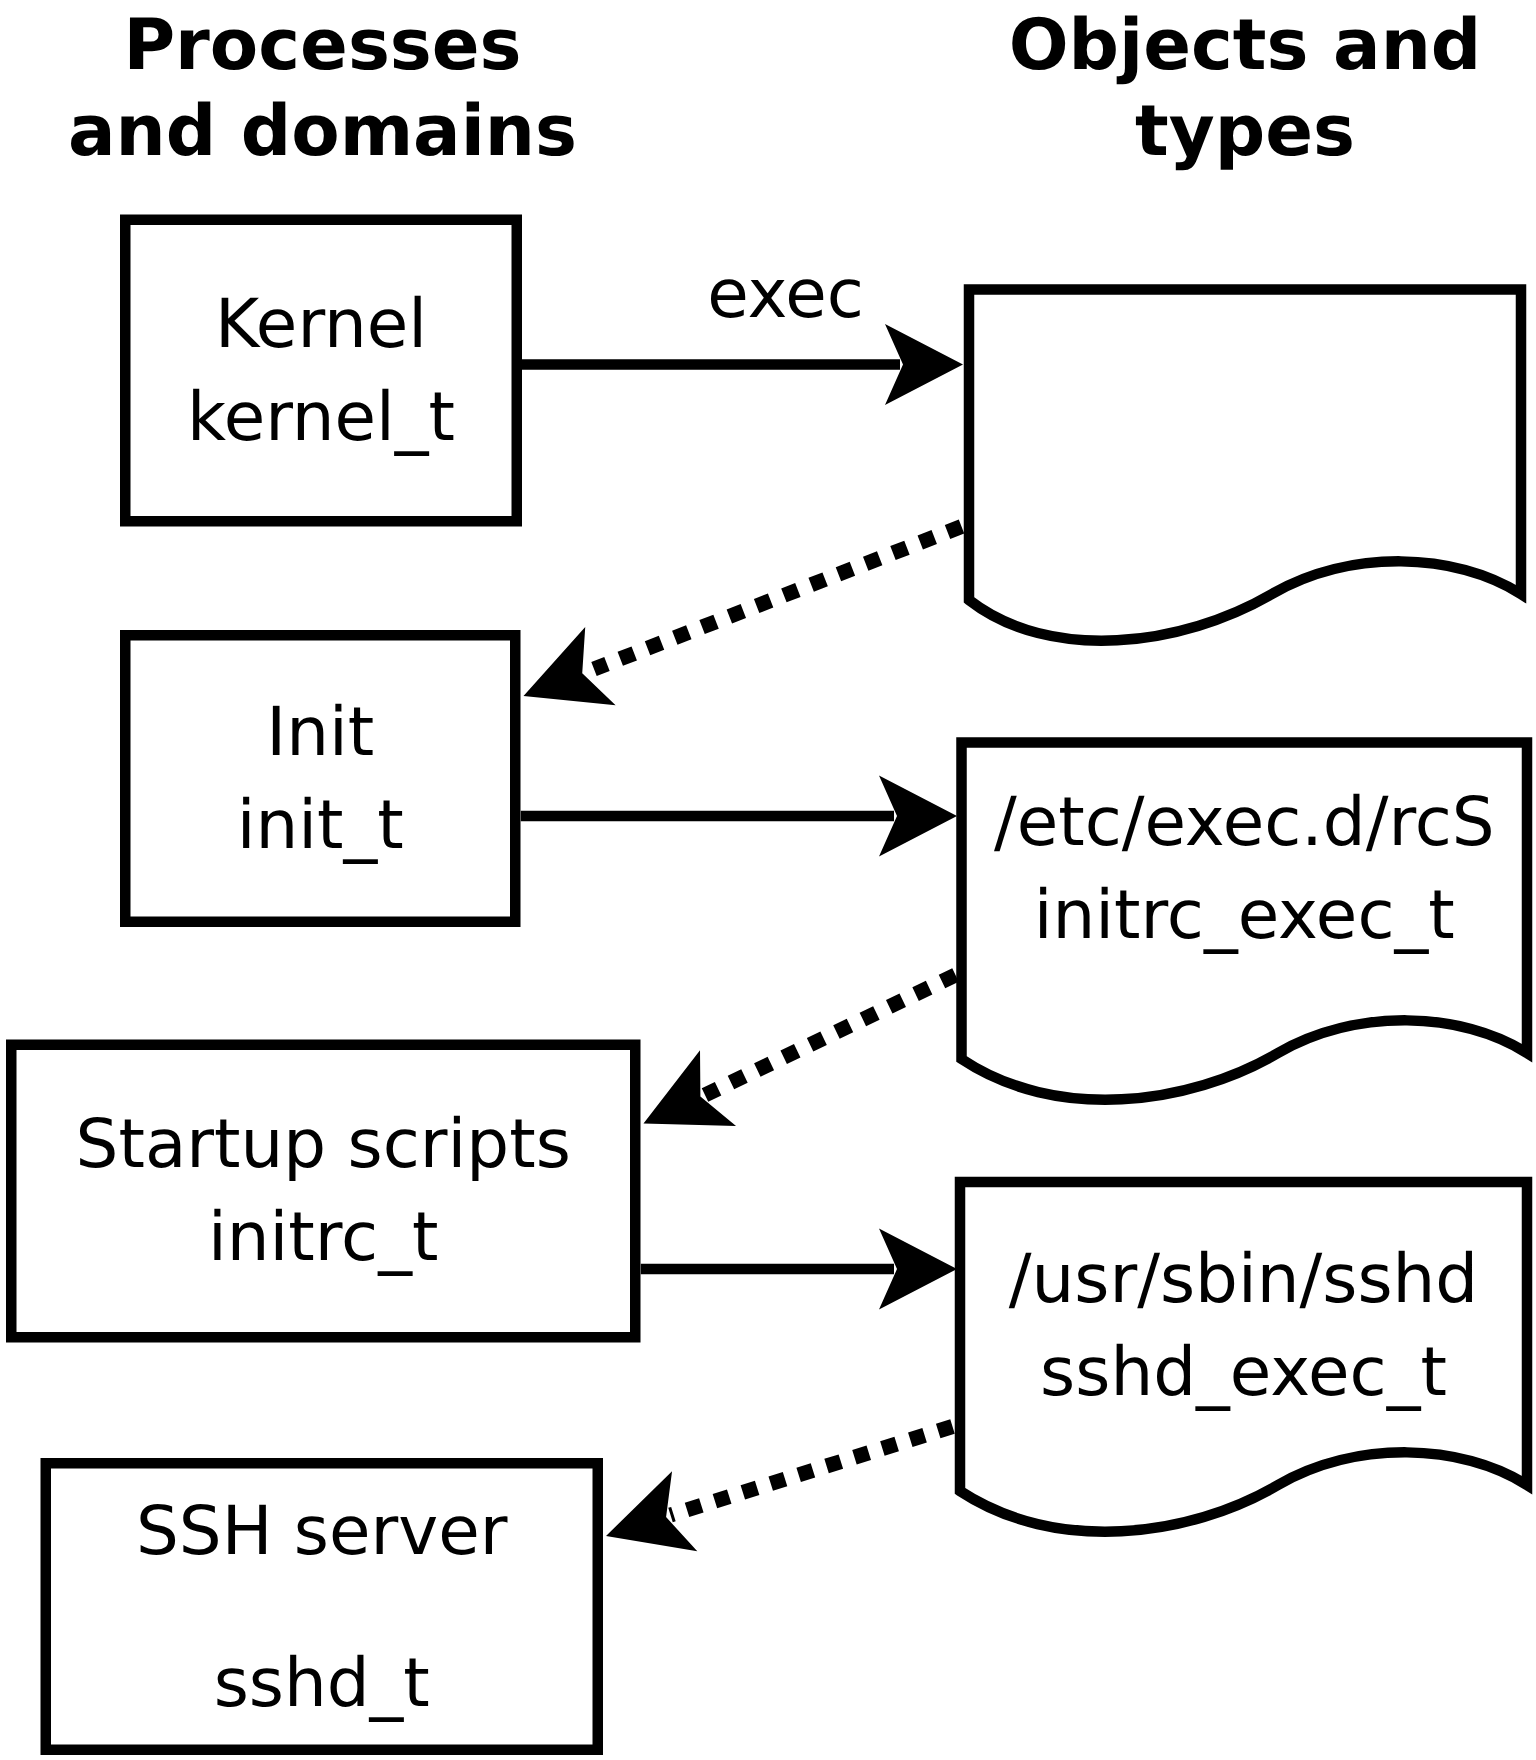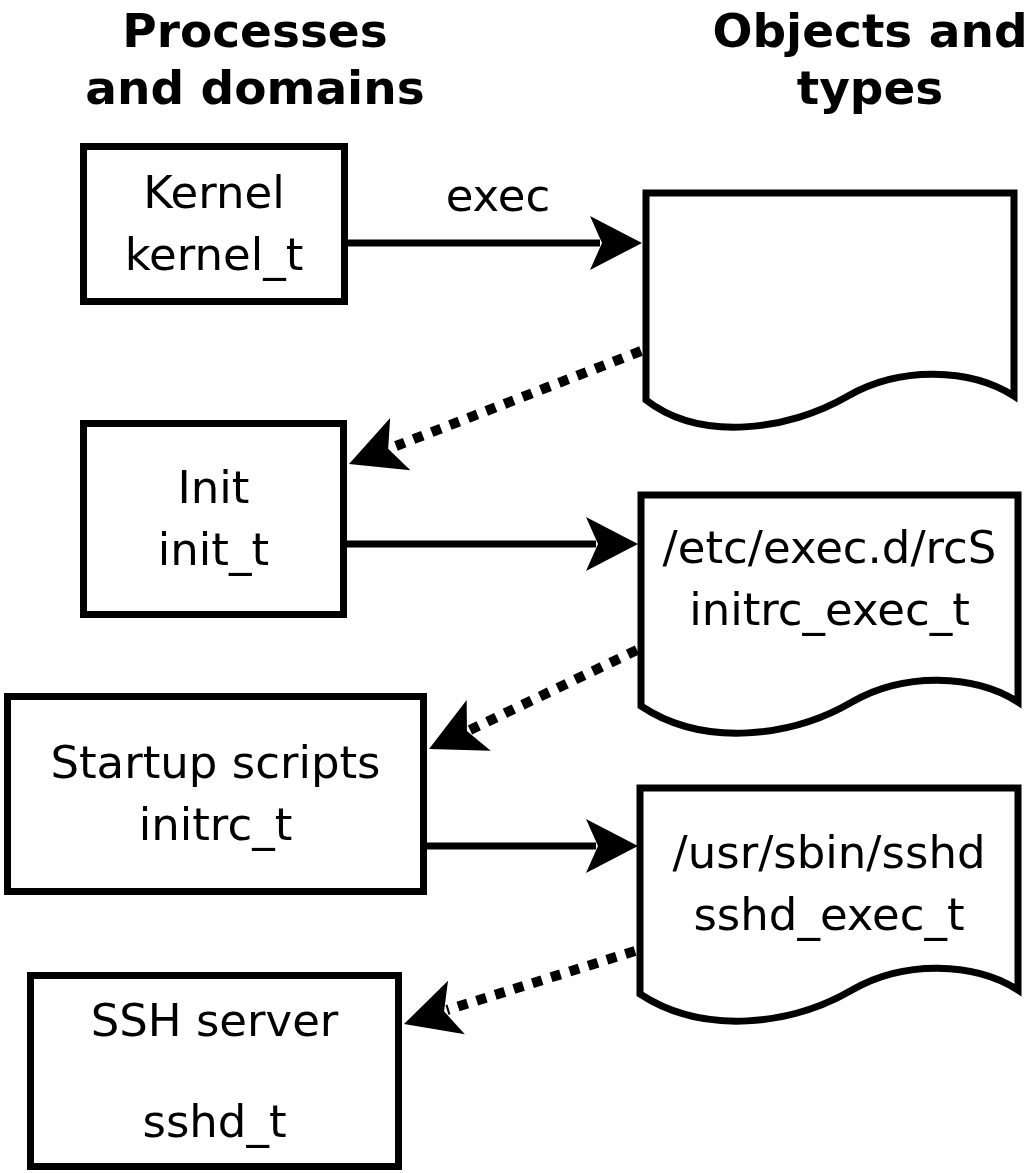--- a/index.html
+++ b/index.html
@@ -2,21 +2,21 @@
 <html><head>
 <meta charset="utf-8">
 <style>
   html,body{margin:0;padding:0;background:#fff;}
   #canvas{
     position:relative;width:1024px;height:1173px;background:#fff;
     font-family:"DejaVu Sans",sans-serif;color:#000;overflow:hidden;
   }
   .hdr{
     position:absolute;font-weight:bold;font-size:47px;line-height:57px;
-    text-align:center;white-space:pre-line;letter-spacing:0;margin-left:40px;
+    text-align:center;white-space:pre-line;letter-spacing:0;
   }
   .pbox{
     position:absolute;box-sizing:border-box;border:7px solid #000;background:#fff;
     display:flex;flex-direction:column;align-items:center;justify-content:center;
     font-size:45px;line-height:62px;text-align:center;
   }
   .doctext{
     position:absolute;font-size:45px;line-height:62px;text-align:center;
   }
   .edgelabel{
@@ -64,23 +64,23 @@
     <g>
       <line class="dotline" x1="637" y1="650" x2="470" y2="730"></line>
       <path class="ahead" transform="translate(429,749) rotate(154.6)" d="M 0,0 L -55,-28 L -42,0 L -55,28 Z"></path>
     </g>
     <g>
       <line class="dotline" x1="635" y1="951" x2="447" y2="1010"></line>
       <path class="ahead" transform="translate(404,1024) rotate(162.5)" d="M 0,0 L -55,-28 L -42,0 L -55,28 Z"></path>
     </g>
   </svg>
 
-  <div class="edgelabel" style="left:420px;top:172px;width:156px;">exec</div>
+  <div class="edgelabel" style="left:420px;top:172px;width:156px;text-align:right;">exec</div>
 
-  <div class="pbox" style="left:80px;top:143px;width:268px;height:162px;">
+  <div class="pbox" style="left:80px;top:143px;width:268px;height:208px;">
     <span>Kernel</span>
     <span>kernel_t</span>
   </div>
   <div class="pbox" style="left:80px;top:420px;width:267px;height:198px;">
     <span>Init</span>
     <span>init_t</span>
   </div>
   <div class="pbox" style="left:4px;top:693px;width:423px;height:202px;">
     <span>Startup scripts</span>
     <span>initrc_t</span>

